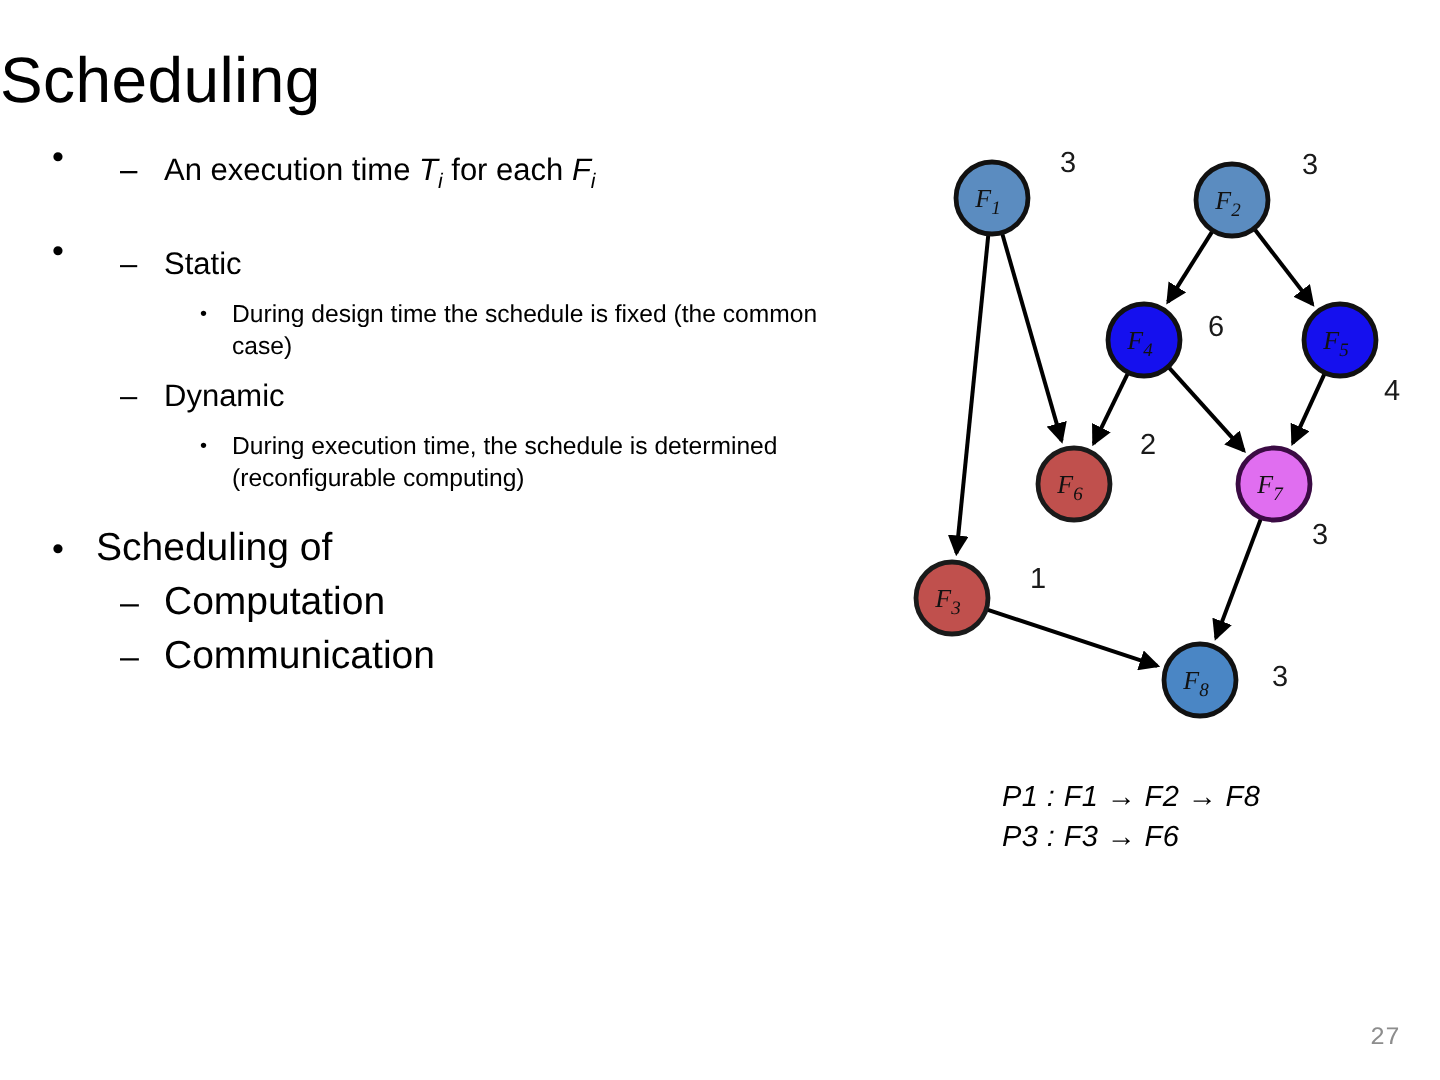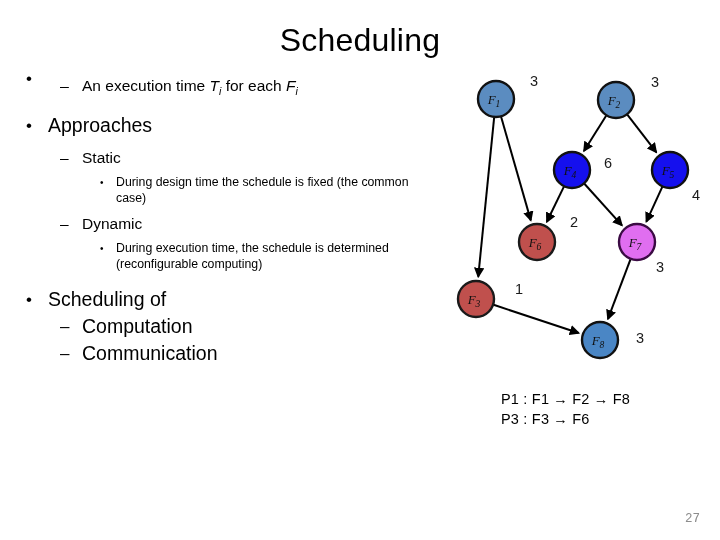--- a/index.html
+++ b/index.html
@@ -10,21 +10,21 @@
     color:#000000;
     position:relative;
     overflow:hidden;
   }
   #slide { position:absolute; inset:0; }
 
   
   .slide-title {
     position:absolute;
     left:0; top:22px; width:720px;
-    text-align:center;
+    text-align:left;
     font-size:32px;
     font-weight:400;
     letter-spacing:0.2px;
   }
 
   
   .body-col {
     position:absolute;
     left:16px; top:66px; width:430px;
   }
@@ -97,21 +97,21 @@
   }
 
   
   .schedule {
     position:absolute;
     left:501px; top:390px;
     font-size:14.5px;
     line-height:19.5px;
     letter-spacing:0.2px;
   }
-  .schedule div { white-space:nowrap; }
+  .schedule div { white-space:nowrap;font-style:italic; }
 
   
   .pageno {
     position:absolute;
     right:20px; bottom:14px;
     font-size:12.5px;
     color:#8d8d8d;
     font-family:Liberation Mono, monospace;
   }
 </style>
@@ -136,21 +136,20 @@
 
     <div class="l2">
       <span class="bullet">–</span>
       <span><span>An execution time </span><i class="var"><span>T</span><sub>i</sub></i><span> for each </span><i class="var"><span>F</span><sub>i</sub></i></span>
     </div>
 
     <div class="sp-md"></div>
 
     <div class="l1">
       <span class="bullet">•</span>
-      <span>Approaches</span>
     </div>
 
     <div class="sp-sm"></div>
 
     <div class="l2">
       <span class="bullet">–</span>
       <span>Static</span>
     </div>
 
     <div class="sp-sm"></div>

